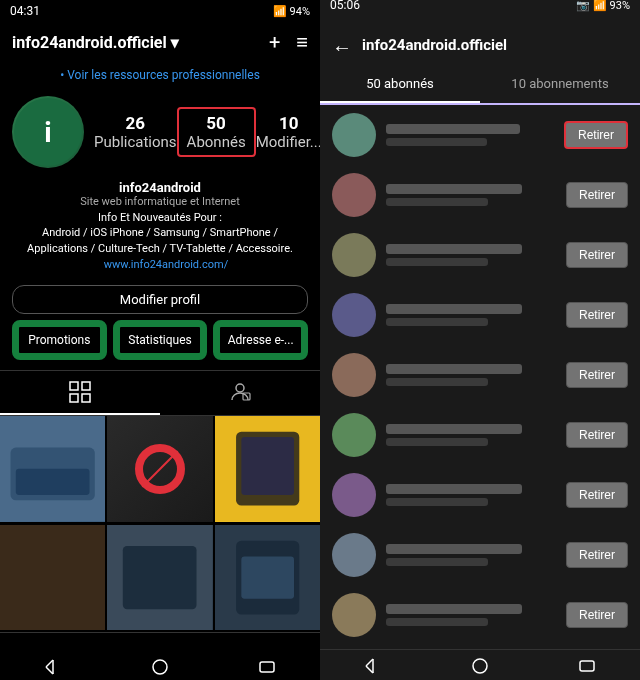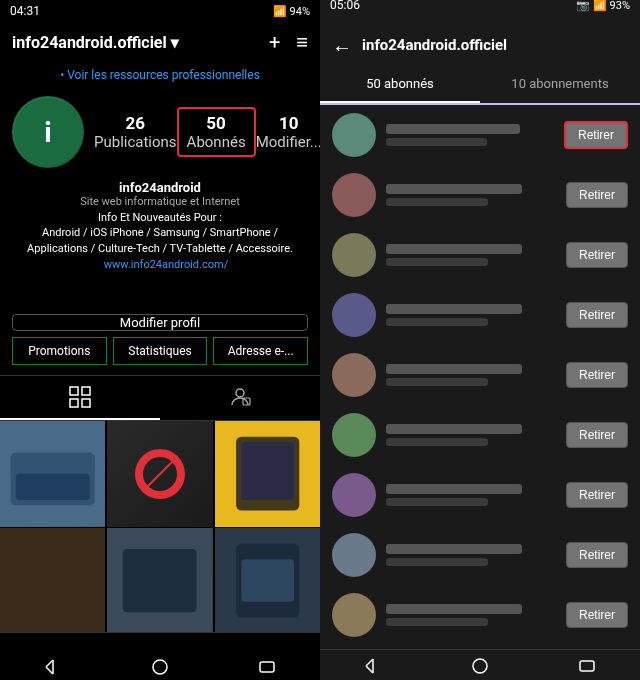--- a/index.html
+++ b/index.html
@@ -177,38 +177,38 @@
       display: flex;
       flex-direction: column;
       gap: 6px;
     }
 
     .btn-modify {
       width: 100%;
       background: #000;
       border: 1px solid #555;
       color: #fff;
-      border-radius: 4px;
+      padding: 6px;
+      border-radius: 12px;
       font-size: 13px;
       text-align: center;
-      margin-top: 29px;
     }
 
     .btn-row {
       display: flex;
       gap: 6px;
     }
 
     .btn-secondary {
       flex: 1;
       background: #000;
-      border: 1px solid #15803d;
+      border: 7px solid #15803d;
       color: #fff;
       padding: 6px 4px;
-      border-radius: 0;
+      border-radius: 8px;
       font-size: 12px;
       text-align: center;
       white-space: nowrap;
       overflow: hidden;
       text-overflow: ellipsis;
     }
 
     .tab-row {
       display: flex;
       border-top: 1px solid #333;

